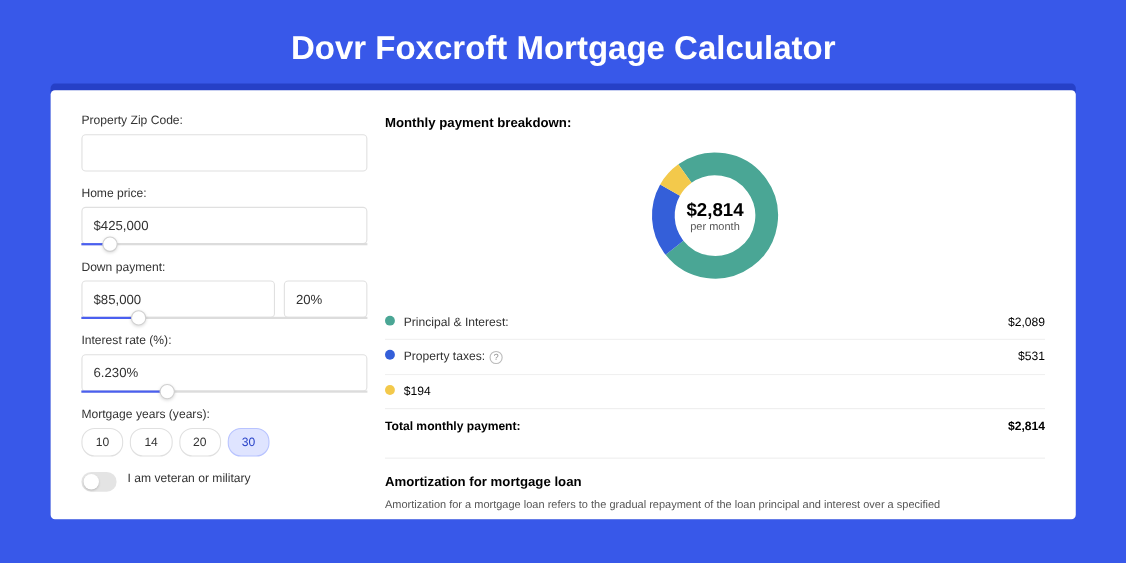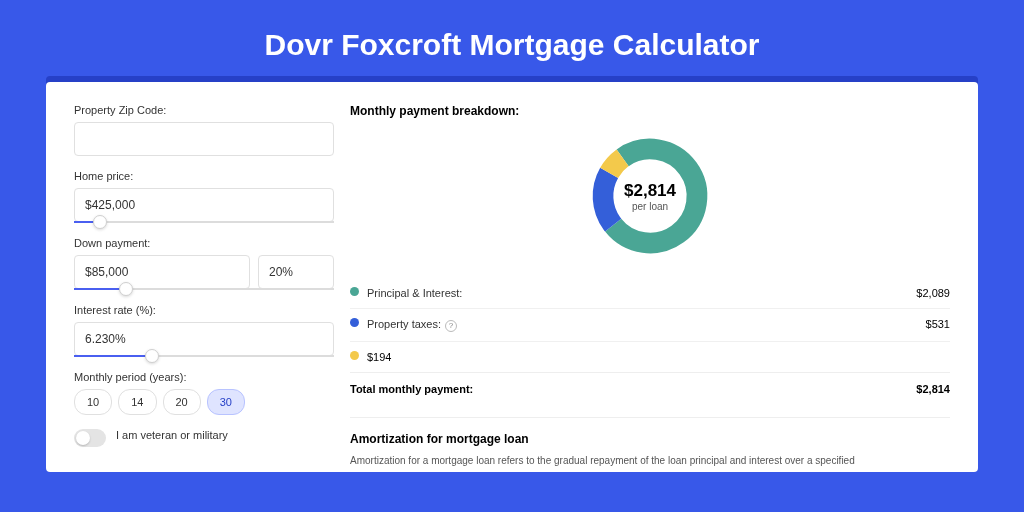--- a/index.html
+++ b/index.html
@@ -82,21 +82,21 @@
   <div class="field">
     <label class="lbl">Interest rate (%):</label>
     <input class="inp" value="6.230%" style="">
     <div class="slider-track">
       <div class="slider-fill" id="sf3" style="width: 30%;"></div>
       <div class="slider-thumb" id="st3" style="left: 30%;"></div>
     </div>
   </div>
 
   <div class="field">
-    <label class="lbl">Monthly period (years):</label>
+    <label class="lbl">Mortgage years (years):</label>
     <div class="periods" id="periods">
               <button class="period-btn">10</button>
               <button class="period-btn">14</button>
               <button class="period-btn">20</button>
               <button class="period-btn active">30</button>
             </div>
   </div>
 
   <div class="toggle-row">
     <div class="toggle"></div>
@@ -110,21 +110,21 @@
 
   <div class="donut-wrap">
     <div class="donut">
       <svg width="124" height="124" viewBox="0 0 42 42" id="donut-svg" style="transform: rotate(-36deg);">
                 <circle cx="21" cy="21" r="15.915" fill="none" stroke="#4aa695" stroke-width="7" stroke-dasharray="74.23365739449224 25.763236769270875" stroke-dashoffset="24.99922354094078"></circle>
                 <circle cx="21" cy="21" r="15.915" fill="none" stroke="#345fd9" stroke-width="7" stroke-dasharray="18.869349964803916 81.1275441989592" stroke-dashoffset="-49.234433853551465"></circle>
                 <circle cx="21" cy="21" r="15.915" fill="none" stroke="#f3c94b" stroke-width="7" stroke-dasharray="6.893886804466966 93.10300735929616" stroke-dashoffset="-68.10378381835538"></circle>
               </svg>
       <div class="donut-center">
         <div class="donut-val">$2,814</div>
-        <div class="donut-sub">per loan</div>
+        <div class="donut-sub">per month</div>
       </div>
     </div>
   </div>
 
   <div id="breakdown-rows">
             <div class="breakdown-row">
               <span class="dot" style="background: rgb(74, 166, 149);"></span>
               <span class="br-label">Principal &amp; Interest:</span>
               <span class="br-val">$2,089</span>
             </div>

